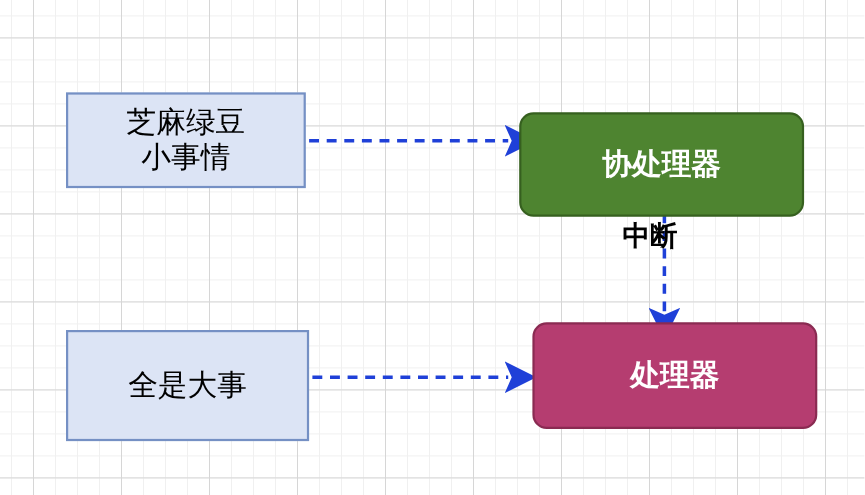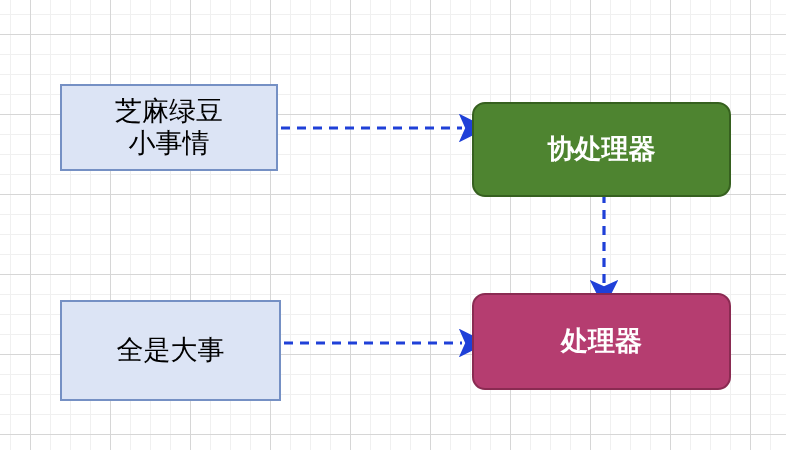--- a/index.html
+++ b/index.html
@@ -57,20 +57,21 @@
   }
 
   .node-green {
     background: #4e8430;
     border: 2px solid #36601f;
   }
 
   .node-magenta {
     background: #b53d70;
     border: 2px solid #8a2b52;
+    margin-left: 12px;
   }
 
   .node-label {
     display: block;
     white-space: pre-line;
   }
 
   .edge-layer {
     position: absolute;
     left: 0;
@@ -118,14 +119,15 @@
   </div>
 
   <div class="node node-rounded node-green" style="left:472px; top:82px; width:259px; height:95px;margin-top:20px;">
     <span class="node-label">协处理器</span>
   </div>
 
   <div class="node node-rounded node-magenta" style="left:472px; top:293px; width:259px; height:97px;">
     <span class="node-label">处理器</span>
   </div>
 
+  <div class="edge-text" style="left:566px; top:198px;">中断</div>
 
 </div>
 
 </body></html>

